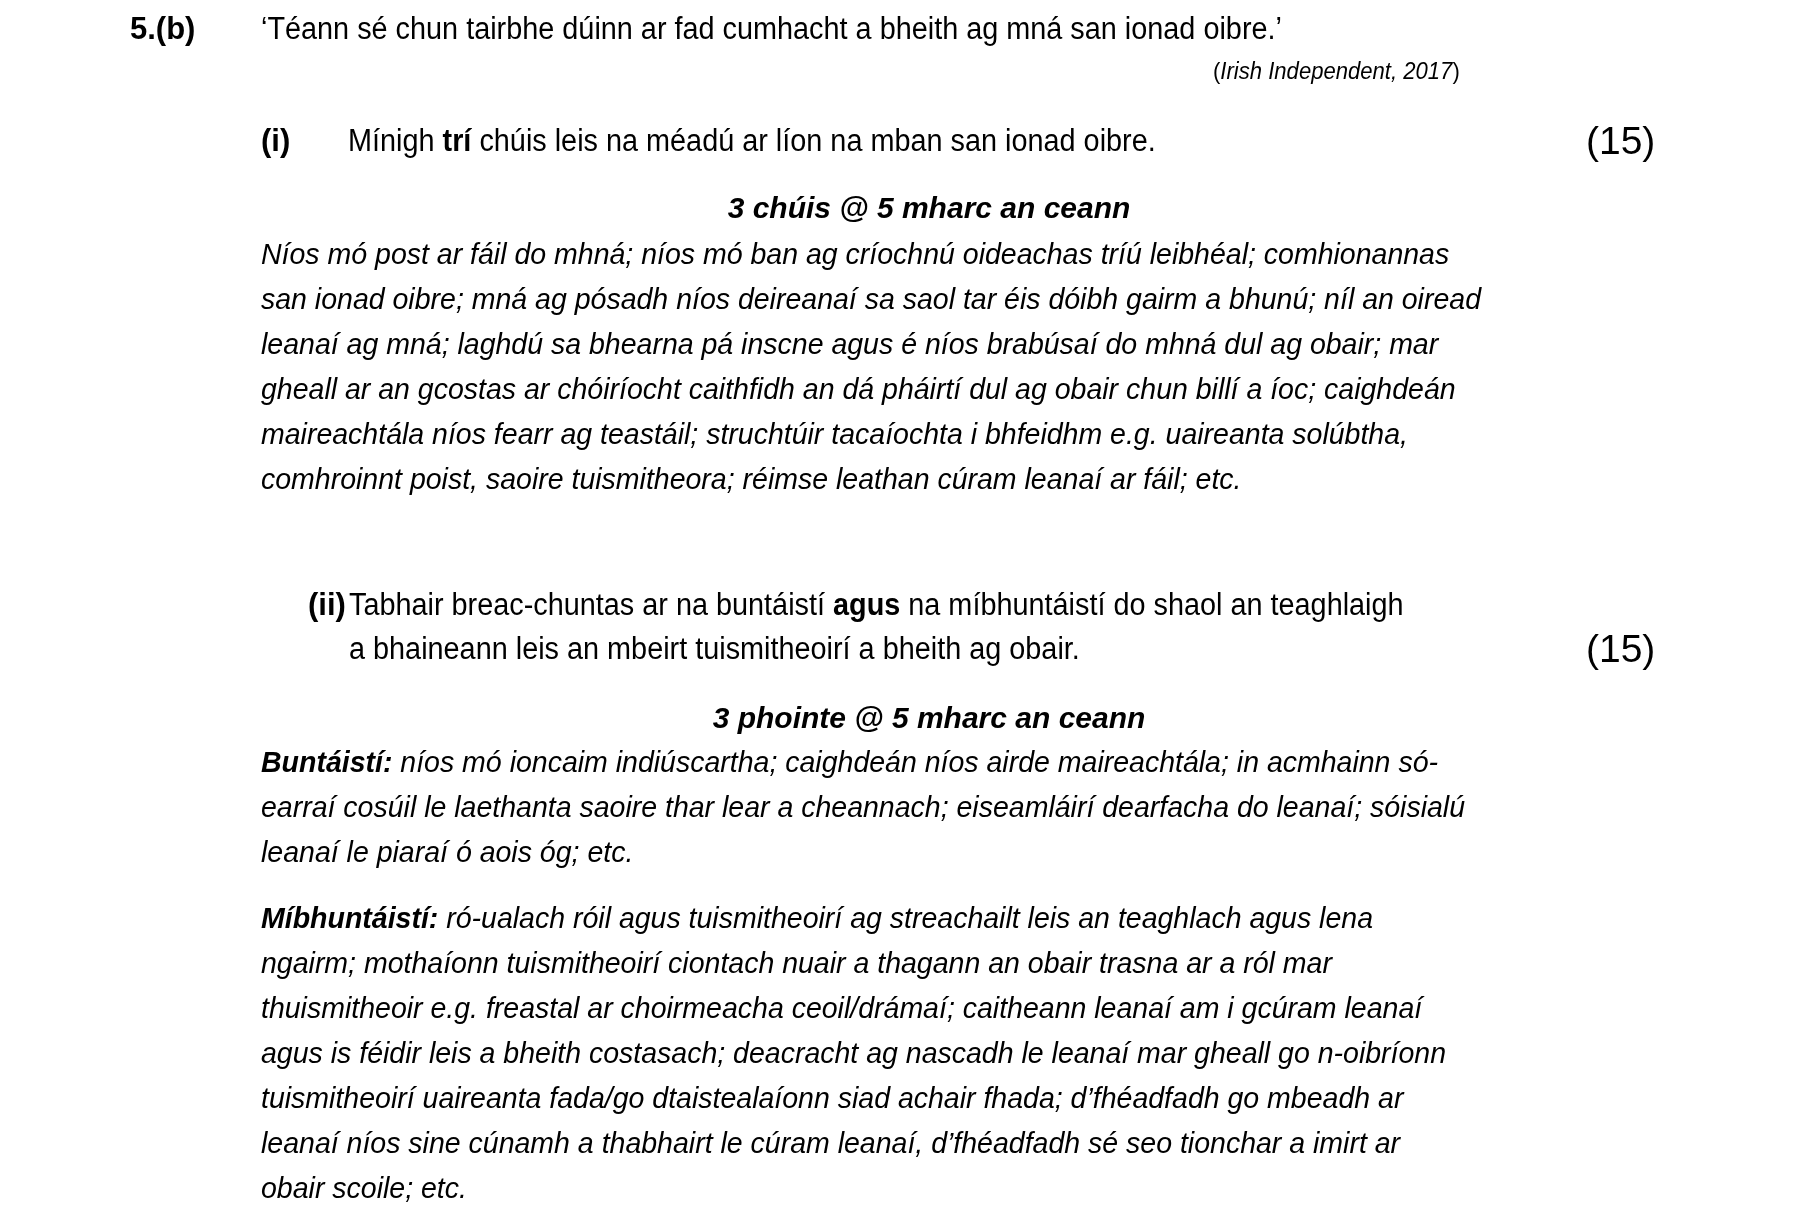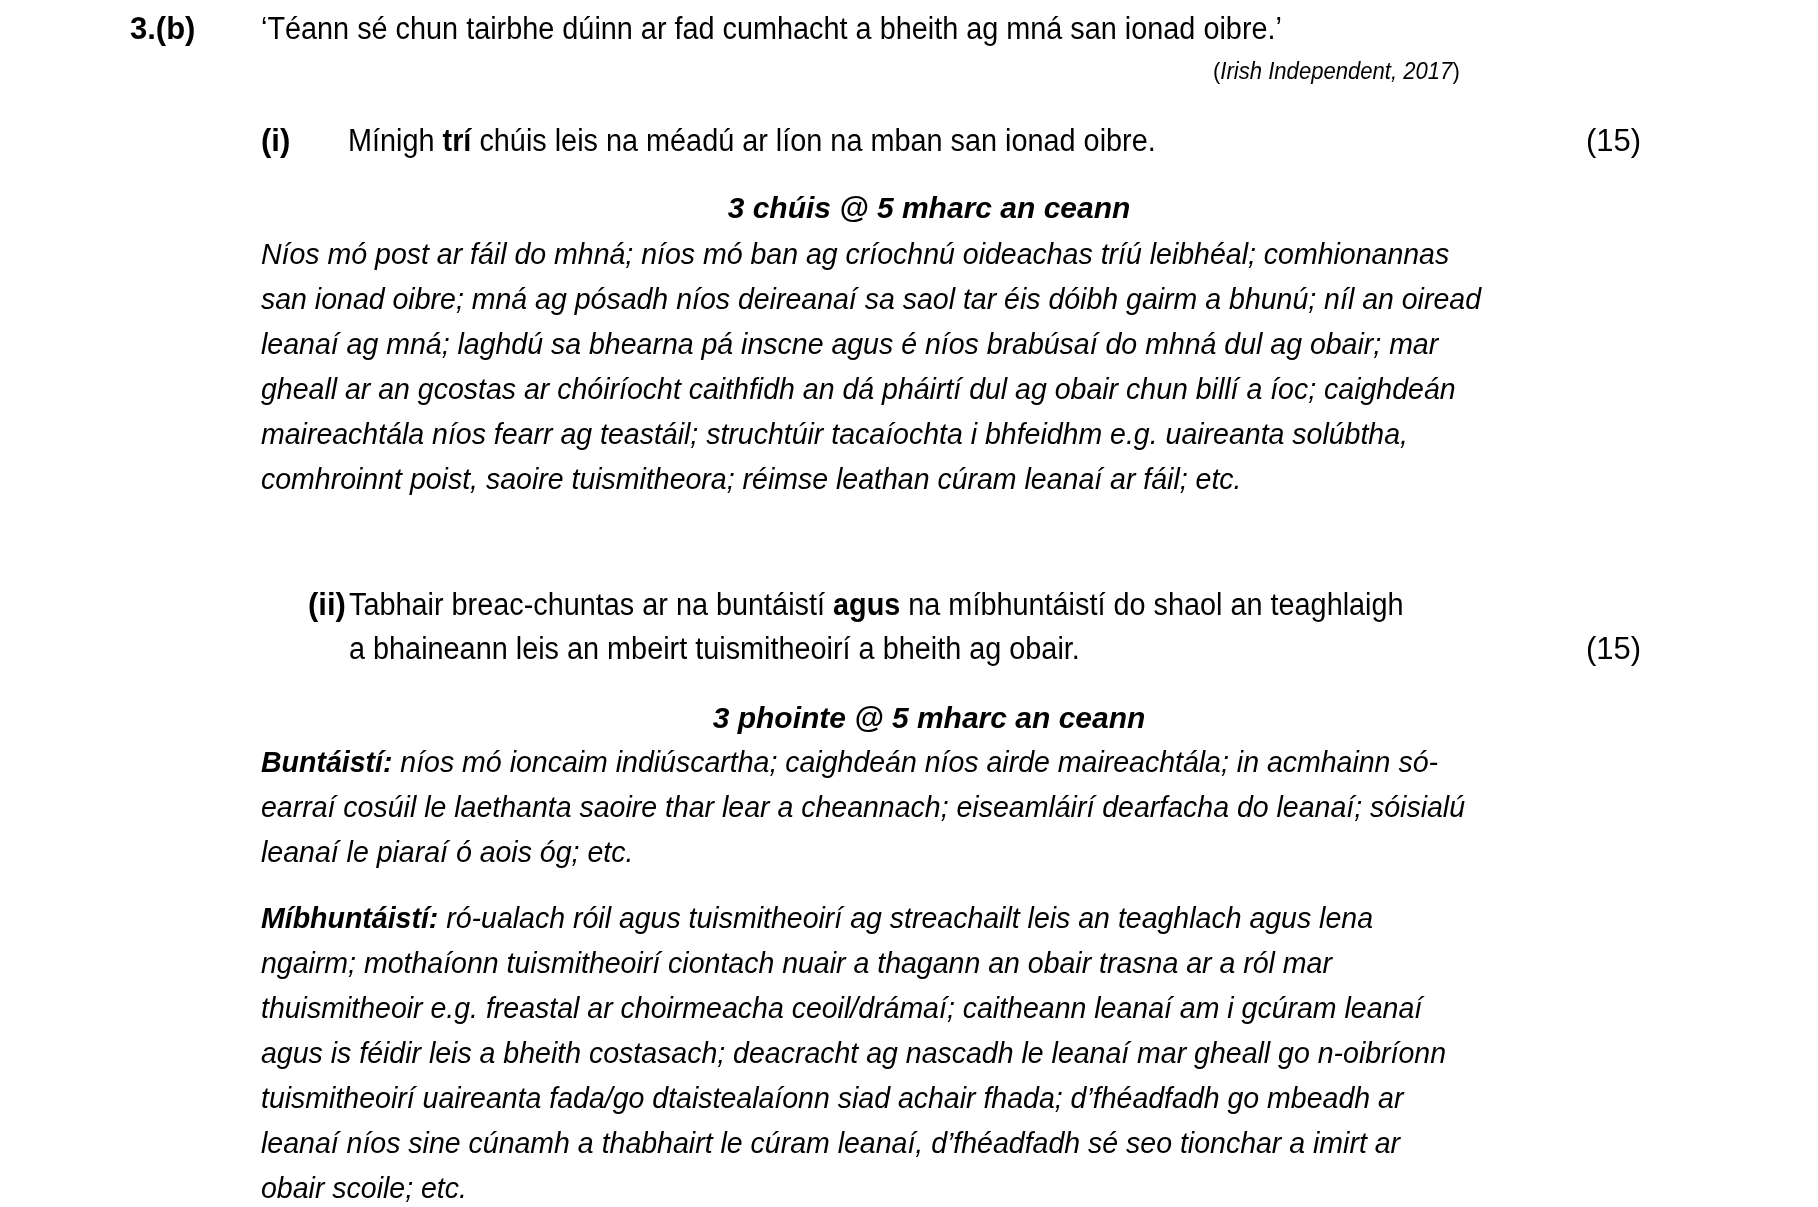--- a/index.html
+++ b/index.html
@@ -2,29 +2,29 @@
 <html><head>
 <meta charset="utf-8">
 <style>
   html, body { margin: 0; padding: 0; background: #ffffff; }
   body { width: 1818px; height: 1207px; position: relative; overflow: hidden; color: #000; font-family: "Liberation Sans", sans-serif; }
   .ln { position: absolute; white-space: nowrap; font-size: 30px; line-height: 45px; }
   .it { font-style: italic; }
   .bd { font-weight: bold; }
   .narrow { transform-origin: left center; }
   .qnum { position: absolute; left: 130px; top: 6px; font-size: 31px; line-height: 45px; font-weight: bold; }
-  .marks { position: absolute; left: 1586px; font-size: 31px; line-height: 45px; }
+  .marks { position: absolute; left: 1586px; font-size: 39px; line-height: 45px; }
   .sublabel { position: absolute; left: 261px; font-size: 31px; line-height: 45px; font-weight: bold; }
   .center-h { position: absolute; left: 0; width: 1858px; text-align: center; font-size: 30px; line-height: 45px; font-weight: bold; font-style: italic; }
   .src { position: absolute; left: 1213px; top: 56px; font-size: 24px; line-height: 30px; }
 </style>
 </head>
 <body>
 
-<div class="qnum">3.(b)</div>
+<div class="qnum">5.(b)</div>
 <div class="ln narrow" style="left:261px; top:6px; font-size:31px; transform:scaleX(0.93);">‘Téann sé chun tairbhe dúinn ar fad cumhacht a bheith ag mná san ionad oibre.’</div>
 <div class="src narrow" style="transform:scaleX(0.92);"><span>(</span><span class="it">Irish Independent, 2017</span><span>)</span></div>
 
 <div class="sublabel" style="top:118px;">(i)</div>
 <div class="ln narrow" style="left:348px; top:118px; font-size:31px; transform:scaleX(0.93);"><span>Mínigh </span><span class="bd">trí</span><span> chúis leis na méadú ar líon na mban san ionad oibre.</span></div>
 <div class="marks" style="top:118px;">(15)</div>
 
 <div class="center-h narrow" style="top:185px;">3 chúis @ 5 mharc an ceann</div>
 
 <div>

